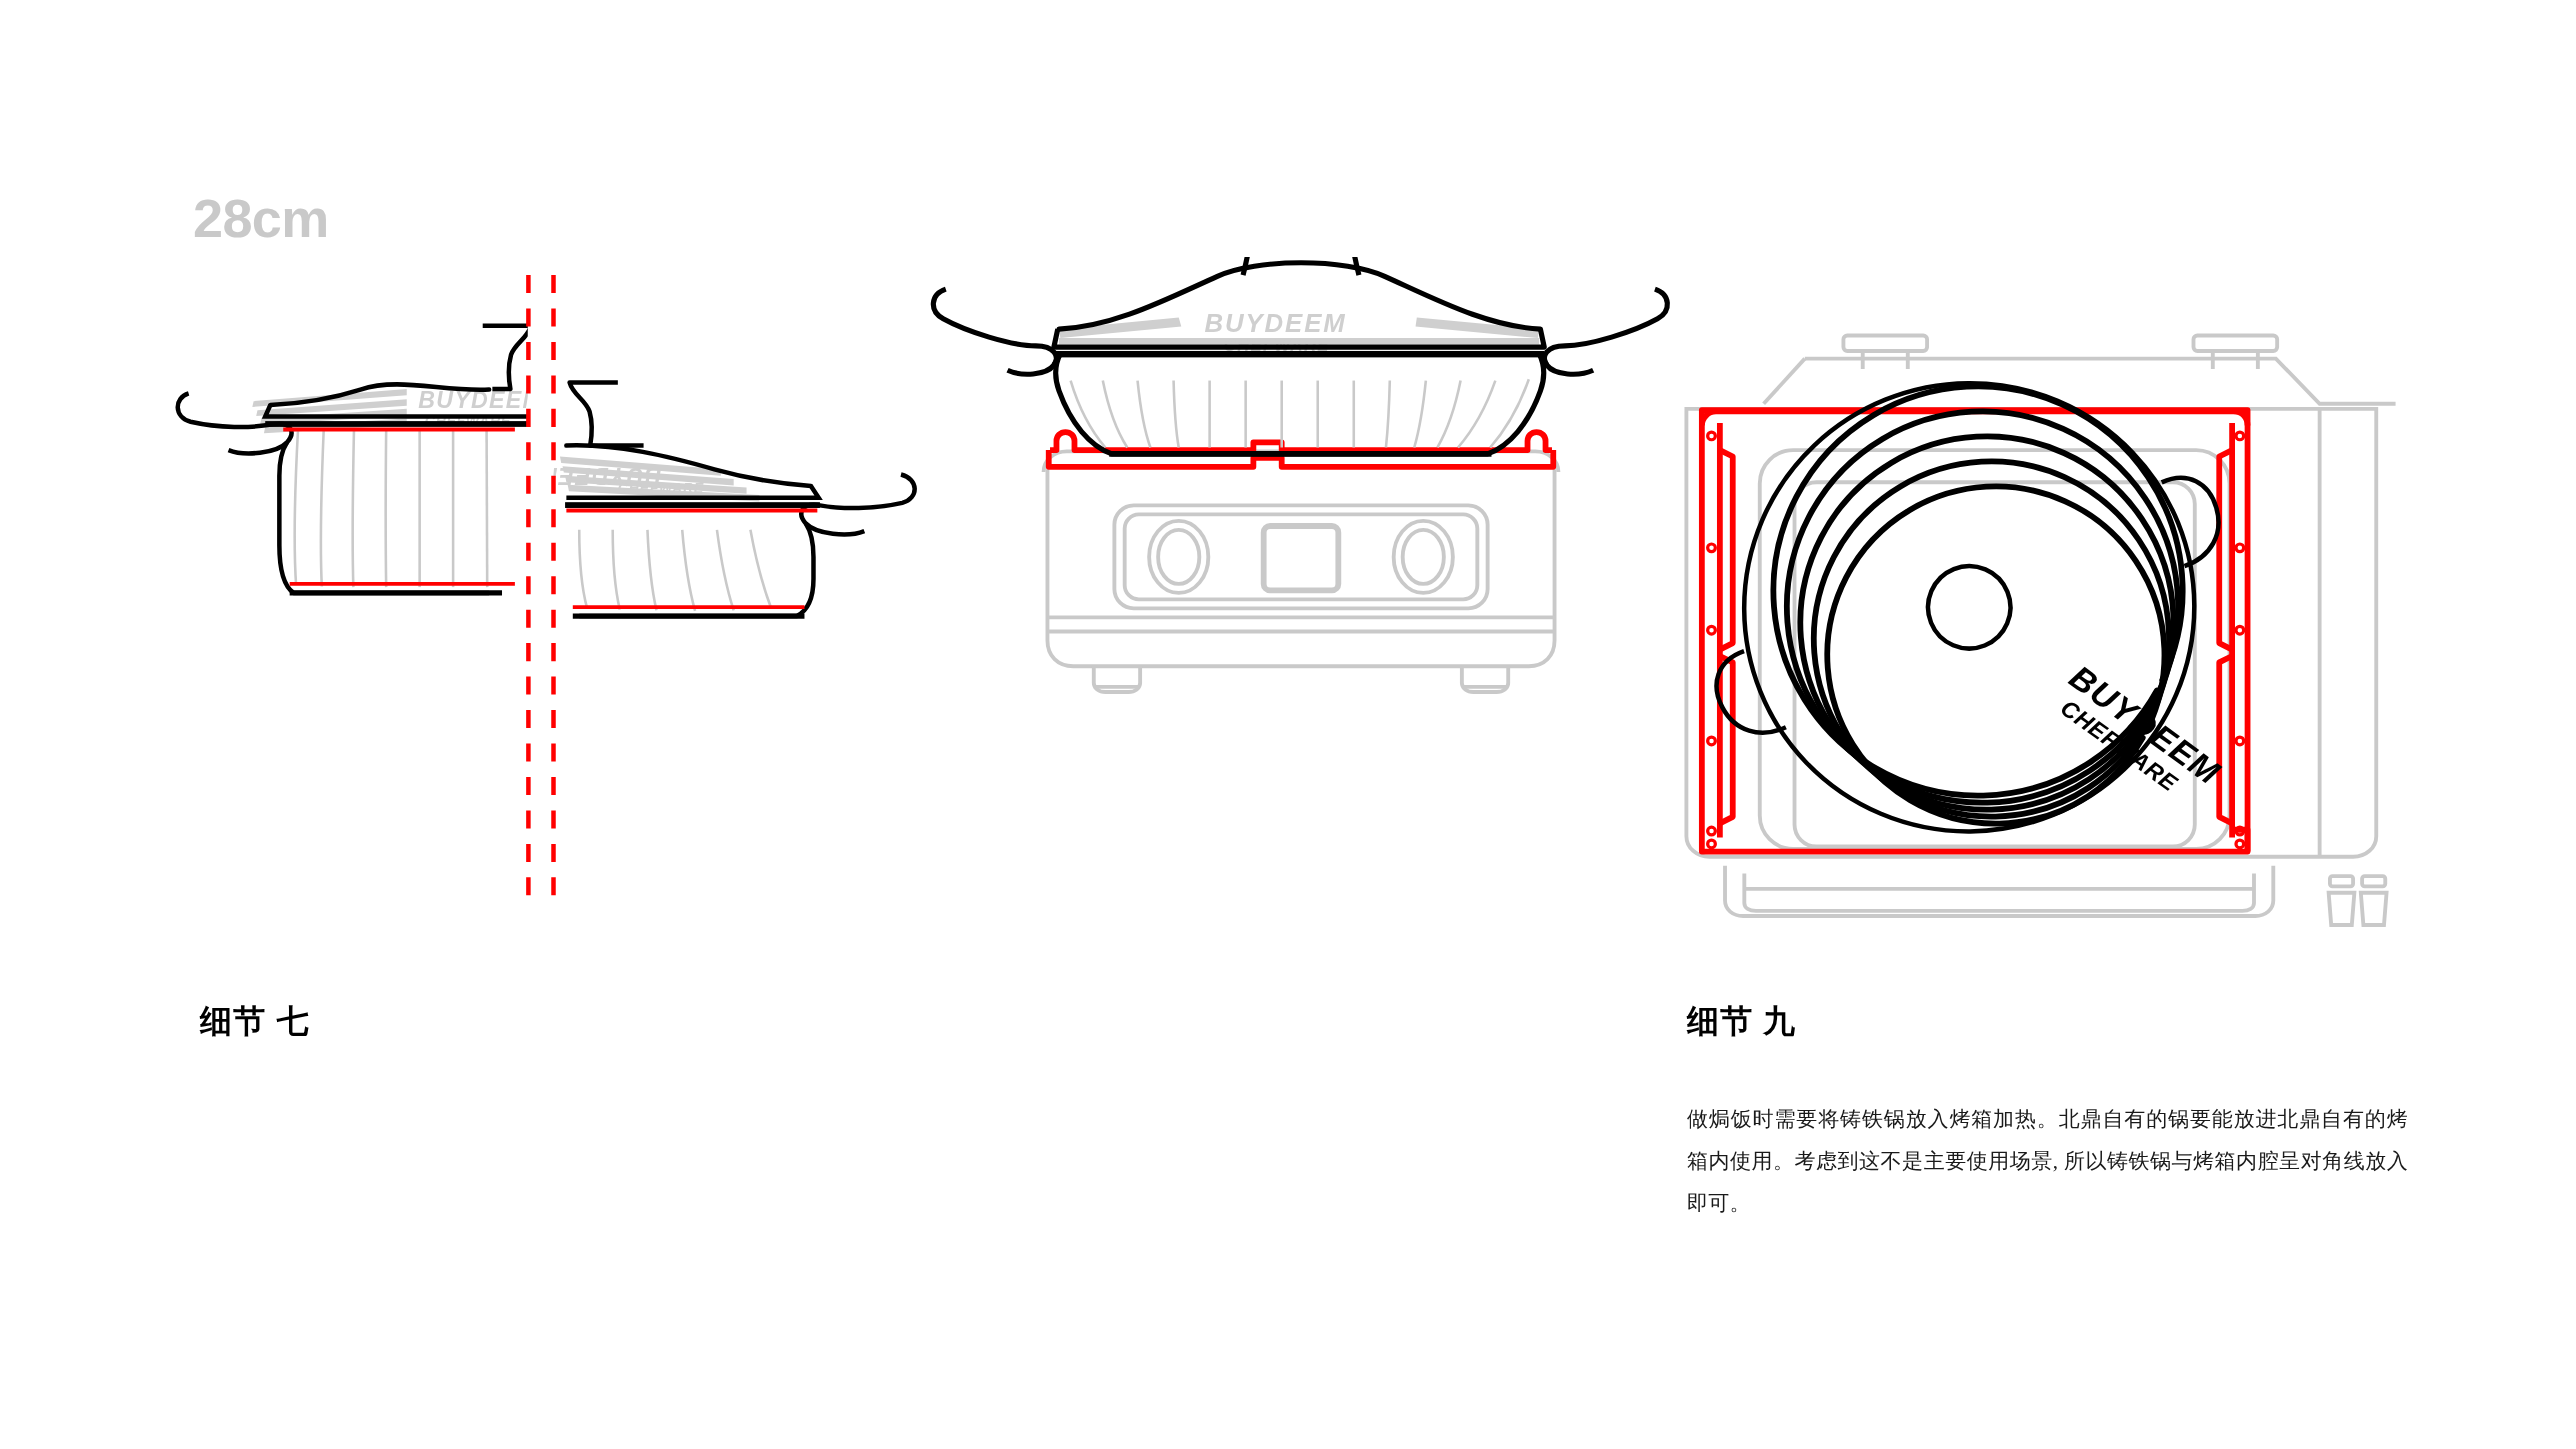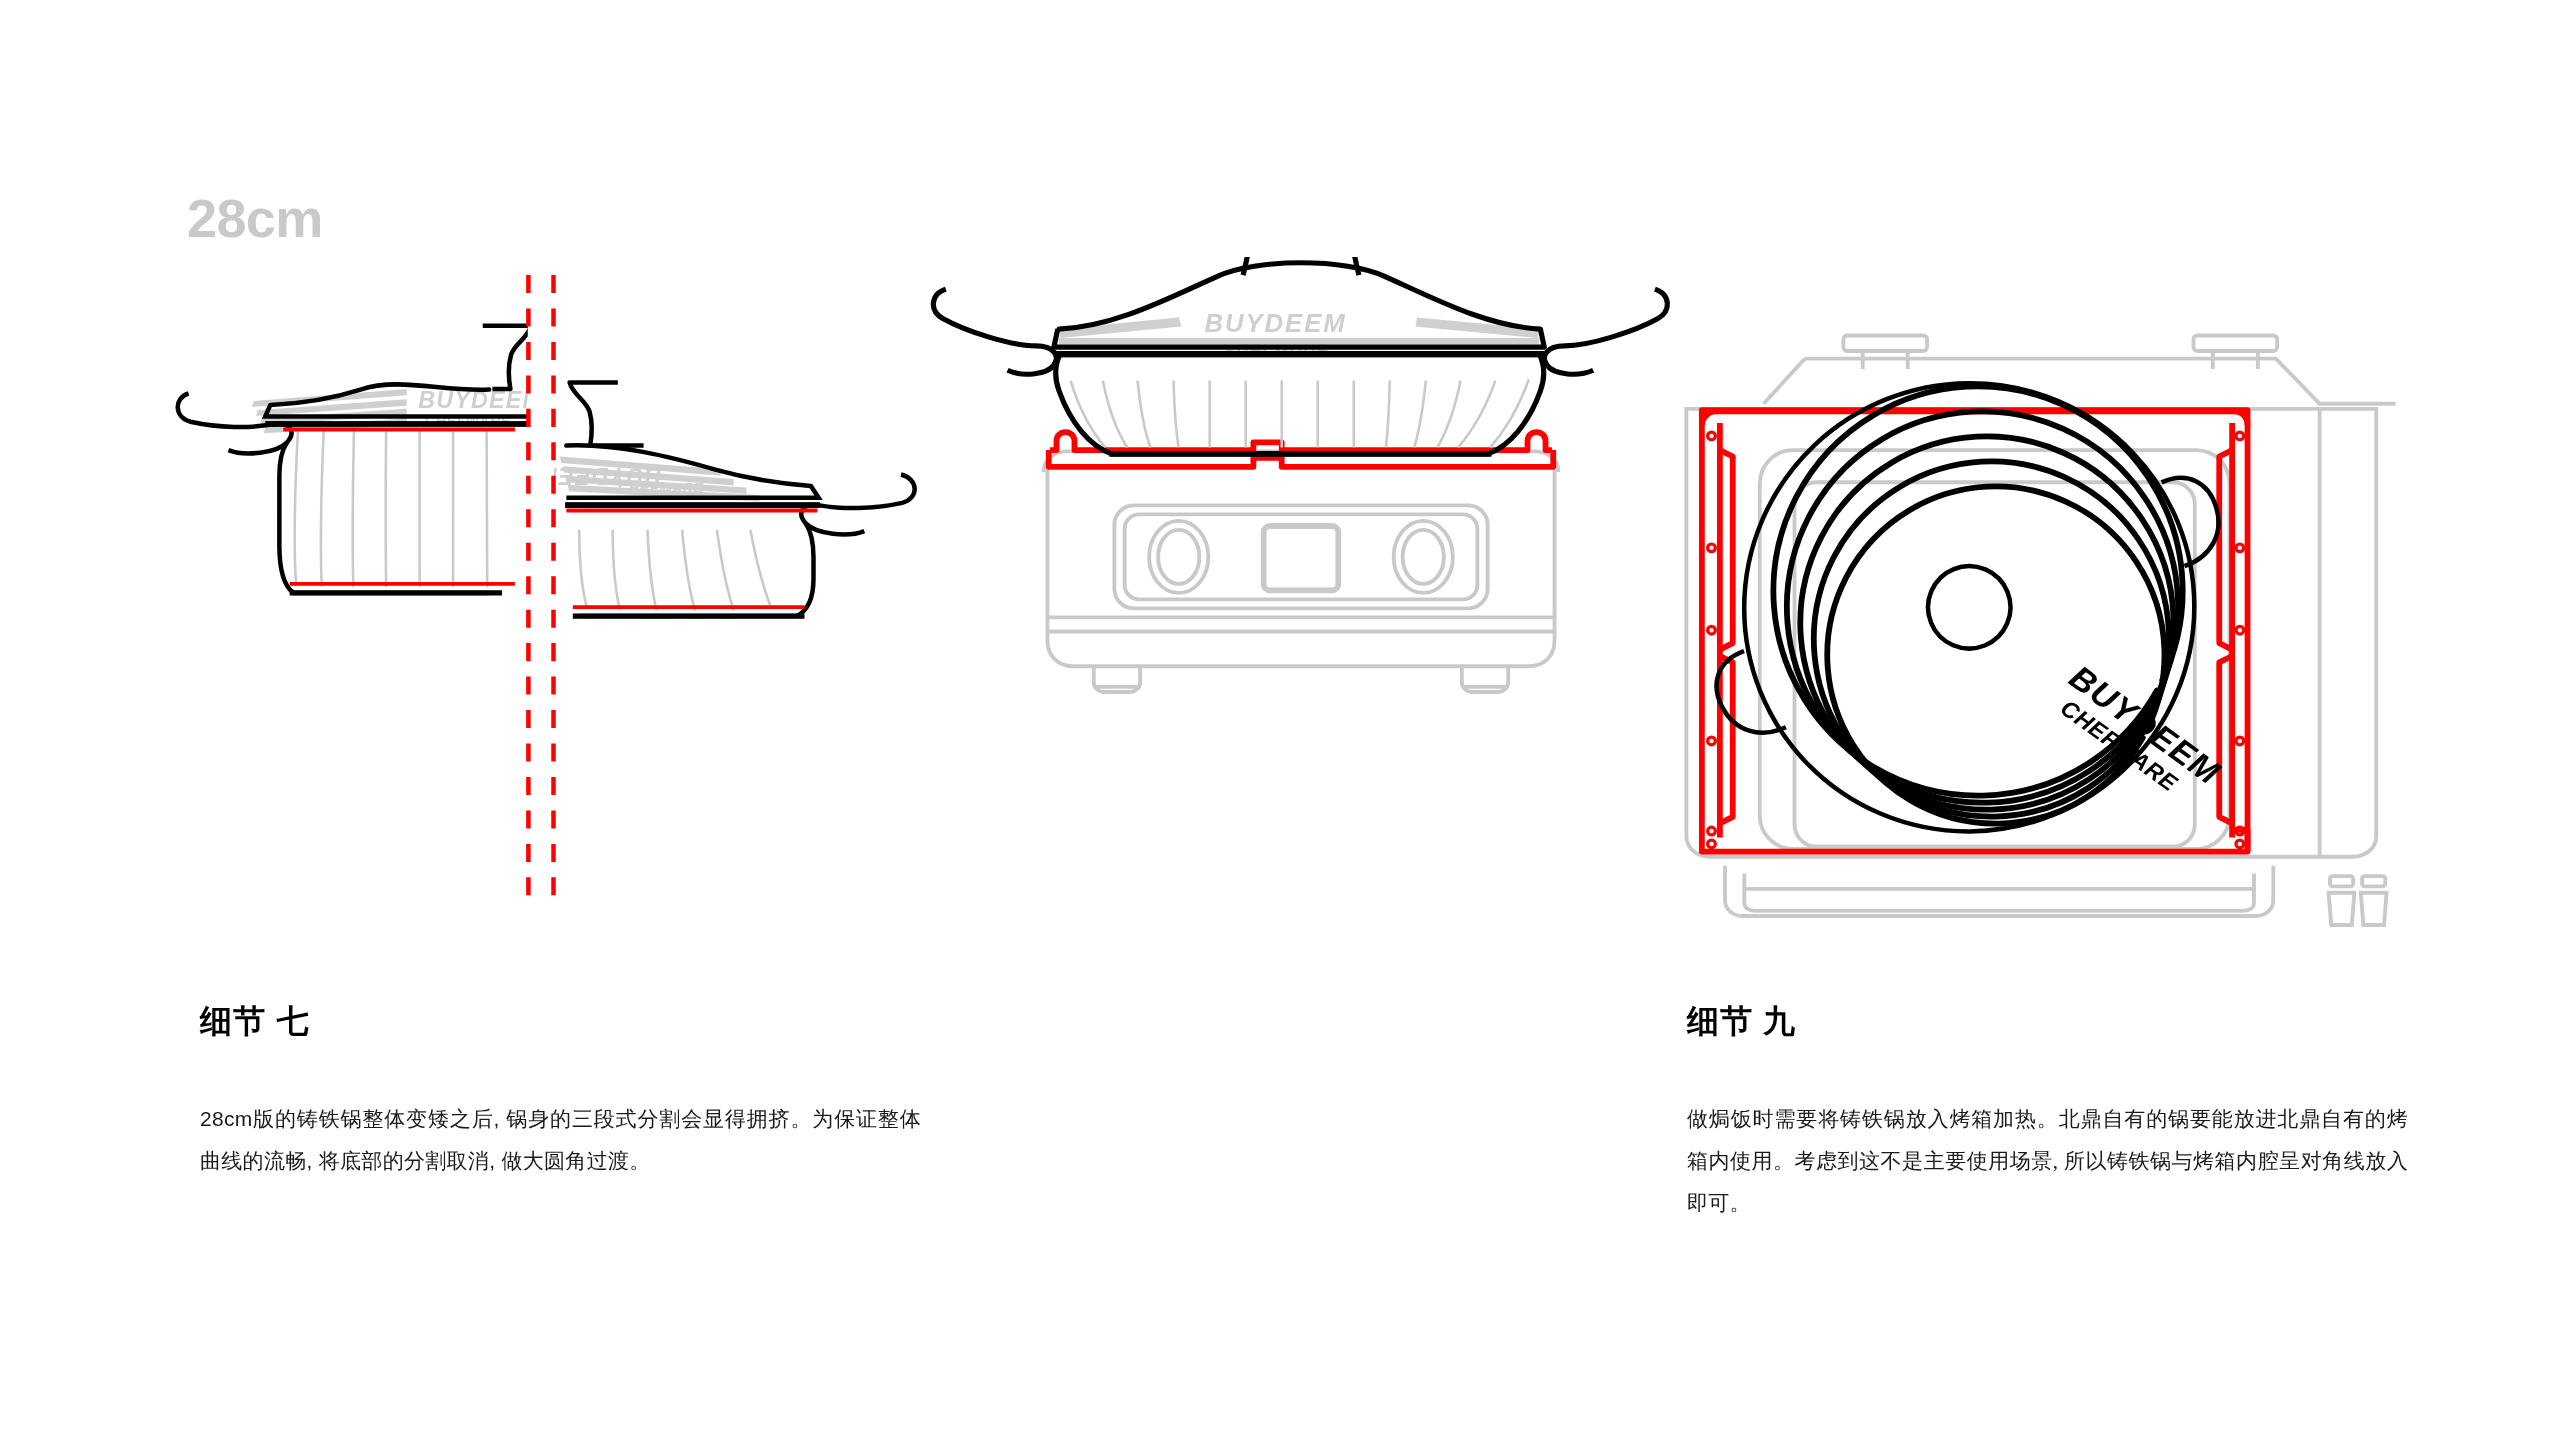--- a/index.html
+++ b/index.html
@@ -11,21 +11,21 @@
     width: 2576px;
     height: 1449px;
     position: relative;
     font-family: "Liberation Sans", "DejaVu Sans", sans-serif;
     overflow: hidden;
   }
 
   
   #size-badge {
     position: absolute;
-    left: 187px;
+    left: 193px;
     top: 191px;
     font-size: 54px;
     font-weight: bold;
     color: #c9c9c9;
     letter-spacing: -0.6px;
     line-height: 1;
   }
 
   
   #illustrations {
@@ -371,21 +371,20 @@
         </g>
       </g>
     </svg>
   </div>
 </div>
 
 <div id="captions">
 
   <div class="caption-col" id="caption-col-1">
     <h2 class="caption-title">细节 七</h2>
-    <p class="caption-body">28cm版的铸铁锅整体变矮之后, 锅身的三段式分割会显得拥挤。为保证整体曲线的流畅, 将底部的分割取消, 做大圆角过渡。</p>
   </div>
 
 
   <div class="caption-col" id="caption-col-3">
     <h2 class="caption-title">细节 九</h2>
     <p class="caption-body">做焗饭时需要将铸铁锅放入烤箱加热。北鼎自有的锅要能放进北鼎自有的烤箱内使用。考虑到这不是主要使用场景, 所以铸铁锅与烤箱内腔呈对角线放入即可。</p>
   </div>
 </div>
 
 

